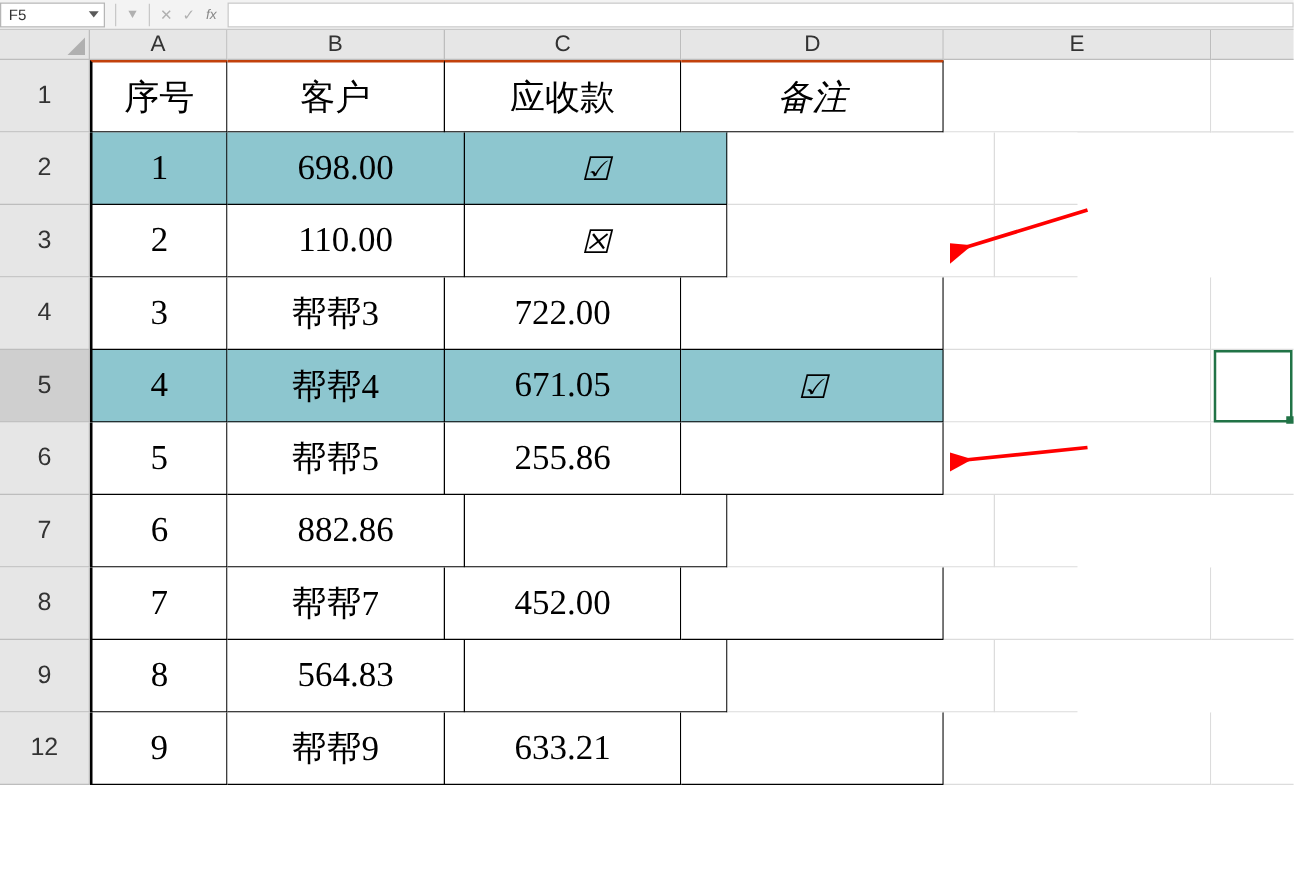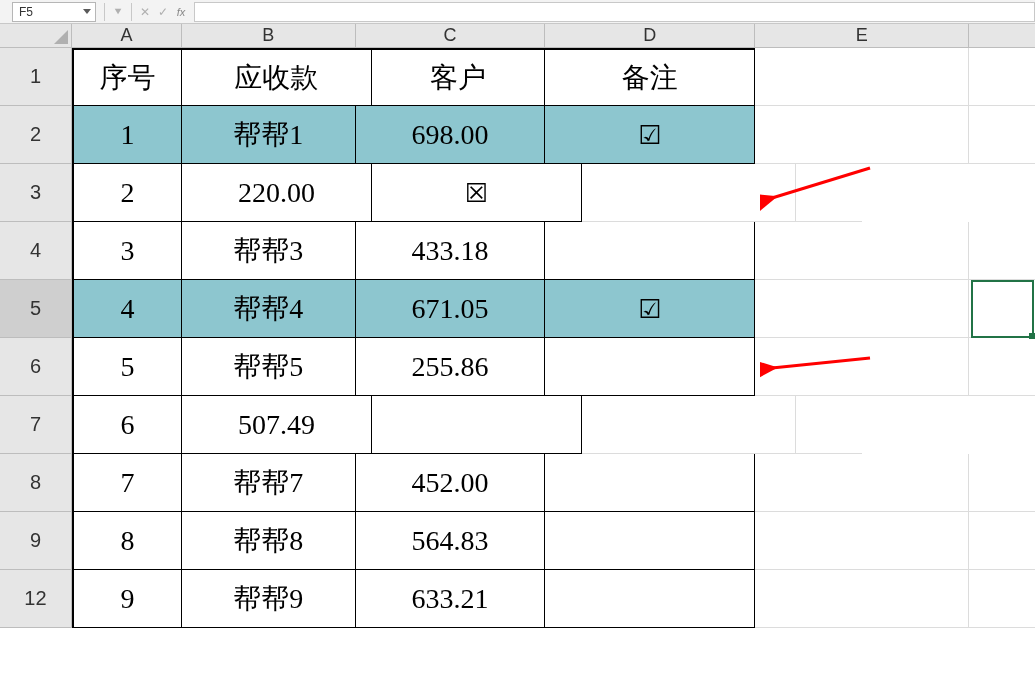--- a/index.html
+++ b/index.html
@@ -20,21 +20,21 @@
     height: 24px;
     background: #f3f3f3;
     border-bottom: 1px solid #c8c8c8;
     font-family: "Segoe UI", Arial, sans-serif;
     font-size: 12px;
     color: #333;
   }
   .name-box {
     width: 84px;
     height: 20px;
-    margin: 2px 4px 2px 12px;
+    margin: 2px 4px 2px 0;
     background: #fff;
     border: 1px solid #b6b6b6;
     display: flex;
     align-items: center;
     justify-content: space-between;
     padding: 0 4px 0 6px;
   }
   .name-box .dd {
     width: 0; height: 0;
     border-left: 4px solid transparent;
@@ -121,23 +121,23 @@
     background: #fff;
   }
   .cA { width: 110px; }
   .cB { width: 174px; }
   .cC { width: 190px; }
   .cD { width: 210px; }
   .cE { width: 214px; }
   .cF { width: 66px; border-right: none; }
 
   
-  .tbl { border-top: 2px solid #000000; }
+  .tbl { border-top: 2px solid #c2410c; }
   .tblL { border-left: 2px solid #000; }
-  .tblR { border-right: 2px solid #000; }
+  .tblR { border-right: 2px solid #000; font-style: italic; }
   .tblB { border-bottom: 2px solid #000; }
   .tbl-inner { border-right: 1.5px solid #000; border-bottom: 1.5px solid #000; }
 
   .hl { background: #8dc6cf !important; }
 
   .mark-check, .mark-cross {
     font-family: "Segoe UI Symbol","Arial Unicode MS",sans-serif;
     font-size: 26px;
     line-height: 1;
   }
@@ -192,54 +192,53 @@
     <div class="col-hdr cB">B</div>
     <div class="col-hdr cC">C</div>
     <div class="col-hdr cD">D</div>
     <div class="col-hdr cE">E</div>
     <div class="col-hdr cF"></div>
   </div>
 
   <div class="body-row">
     <div class="row-hdr">1</div>
     <div class="cell cA tbl tblL tbl-inner">序号</div>
+    <div class="cell cB tbl tbl-inner">客户</div>
     <div class="cell cC tbl tbl-inner">应收款</div>
-    <div class="cell cB tbl tbl-inner">客户</div>
     <div class="cell cD tbl tblR tbl-inner">备注</div>
     <div class="cell cE"></div>
     <div class="cell cF"></div>
   </div>
 
   <div id="rows-mount">
       <div class="body-row">
         <div class="row-hdr">2</div>
         <div class="cell cA tblL tbl-inner hl">1</div>
-        <div class="cell cB tbl-inner hl">帮帮1</div>
         <div class="cell cC tbl-inner hl">698.00</div>
         <div class="cell cD tblR tbl-inner hl">
           <span class="mark-check">☑</span>
         </div>
         <div class="cell cE"></div>
         <div class="cell cF"></div>
       </div>
       <div class="body-row">
         <div class="row-hdr">3</div>
         <div class="cell cA tblL tbl-inner">2</div>
-        <div class="cell cC tbl-inner">220.00</div>
+        <div class="cell cC tbl-inner">110.00</div>
         <div class="cell cD tblR tbl-inner">
           <span class="mark-cross">☒</span>
         </div>
         <div class="cell cE"></div>
         <div class="cell cF"></div>
       </div>
       <div class="body-row">
         <div class="row-hdr">4</div>
         <div class="cell cA tblL tbl-inner">3</div>
         <div class="cell cB tbl-inner">帮帮3</div>
-        <div class="cell cC tbl-inner">433.18</div>
+        <div class="cell cC tbl-inner">722.00</div>
         <div class="cell cD tblR tbl-inner"></div>
         <div class="cell cE"></div>
         <div class="cell cF"></div>
       </div>
       <div class="body-row">
         <div class="row-hdr active">5</div>
         <div class="cell cA tblL tbl-inner hl">4</div>
         <div class="cell cB tbl-inner hl">帮帮4</div>
         <div class="cell cC tbl-inner hl">671.05</div>
         <div class="cell cD tblR tbl-inner hl">
@@ -253,38 +252,37 @@
         <div class="cell cA tblL tbl-inner">5</div>
         <div class="cell cB tbl-inner">帮帮5</div>
         <div class="cell cC tbl-inner">255.86</div>
         <div class="cell cD tblR tbl-inner"></div>
         <div class="cell cE"></div>
         <div class="cell cF"></div>
       </div>
       <div class="body-row">
         <div class="row-hdr">7</div>
         <div class="cell cA tblL tbl-inner">6</div>
-        <div class="cell cC tbl-inner">507.49</div>
+        <div class="cell cC tbl-inner">882.86</div>
         <div class="cell cD tblR tbl-inner"></div>
         <div class="cell cE"></div>
         <div class="cell cF"></div>
       </div>
       <div class="body-row">
         <div class="row-hdr">8</div>
         <div class="cell cA tblL tbl-inner">7</div>
         <div class="cell cB tbl-inner">帮帮7</div>
         <div class="cell cC tbl-inner">452.00</div>
         <div class="cell cD tblR tbl-inner"></div>
         <div class="cell cE"></div>
         <div class="cell cF"></div>
       </div>
       <div class="body-row">
         <div class="row-hdr">9</div>
         <div class="cell cA tblL tbl-inner">8</div>
-        <div class="cell cB tbl-inner">帮帮8</div>
         <div class="cell cC tbl-inner">564.83</div>
         <div class="cell cD tblR tbl-inner"></div>
         <div class="cell cE"></div>
         <div class="cell cF"></div>
       </div>
       <div class="body-row">
         <div class="row-hdr">12</div>
         <div class="cell cA tblL tbl-inner tblB">9</div>
         <div class="cell cB tbl-inner tblB">帮帮9</div>
         <div class="cell cC tbl-inner tblB">633.21</div>

